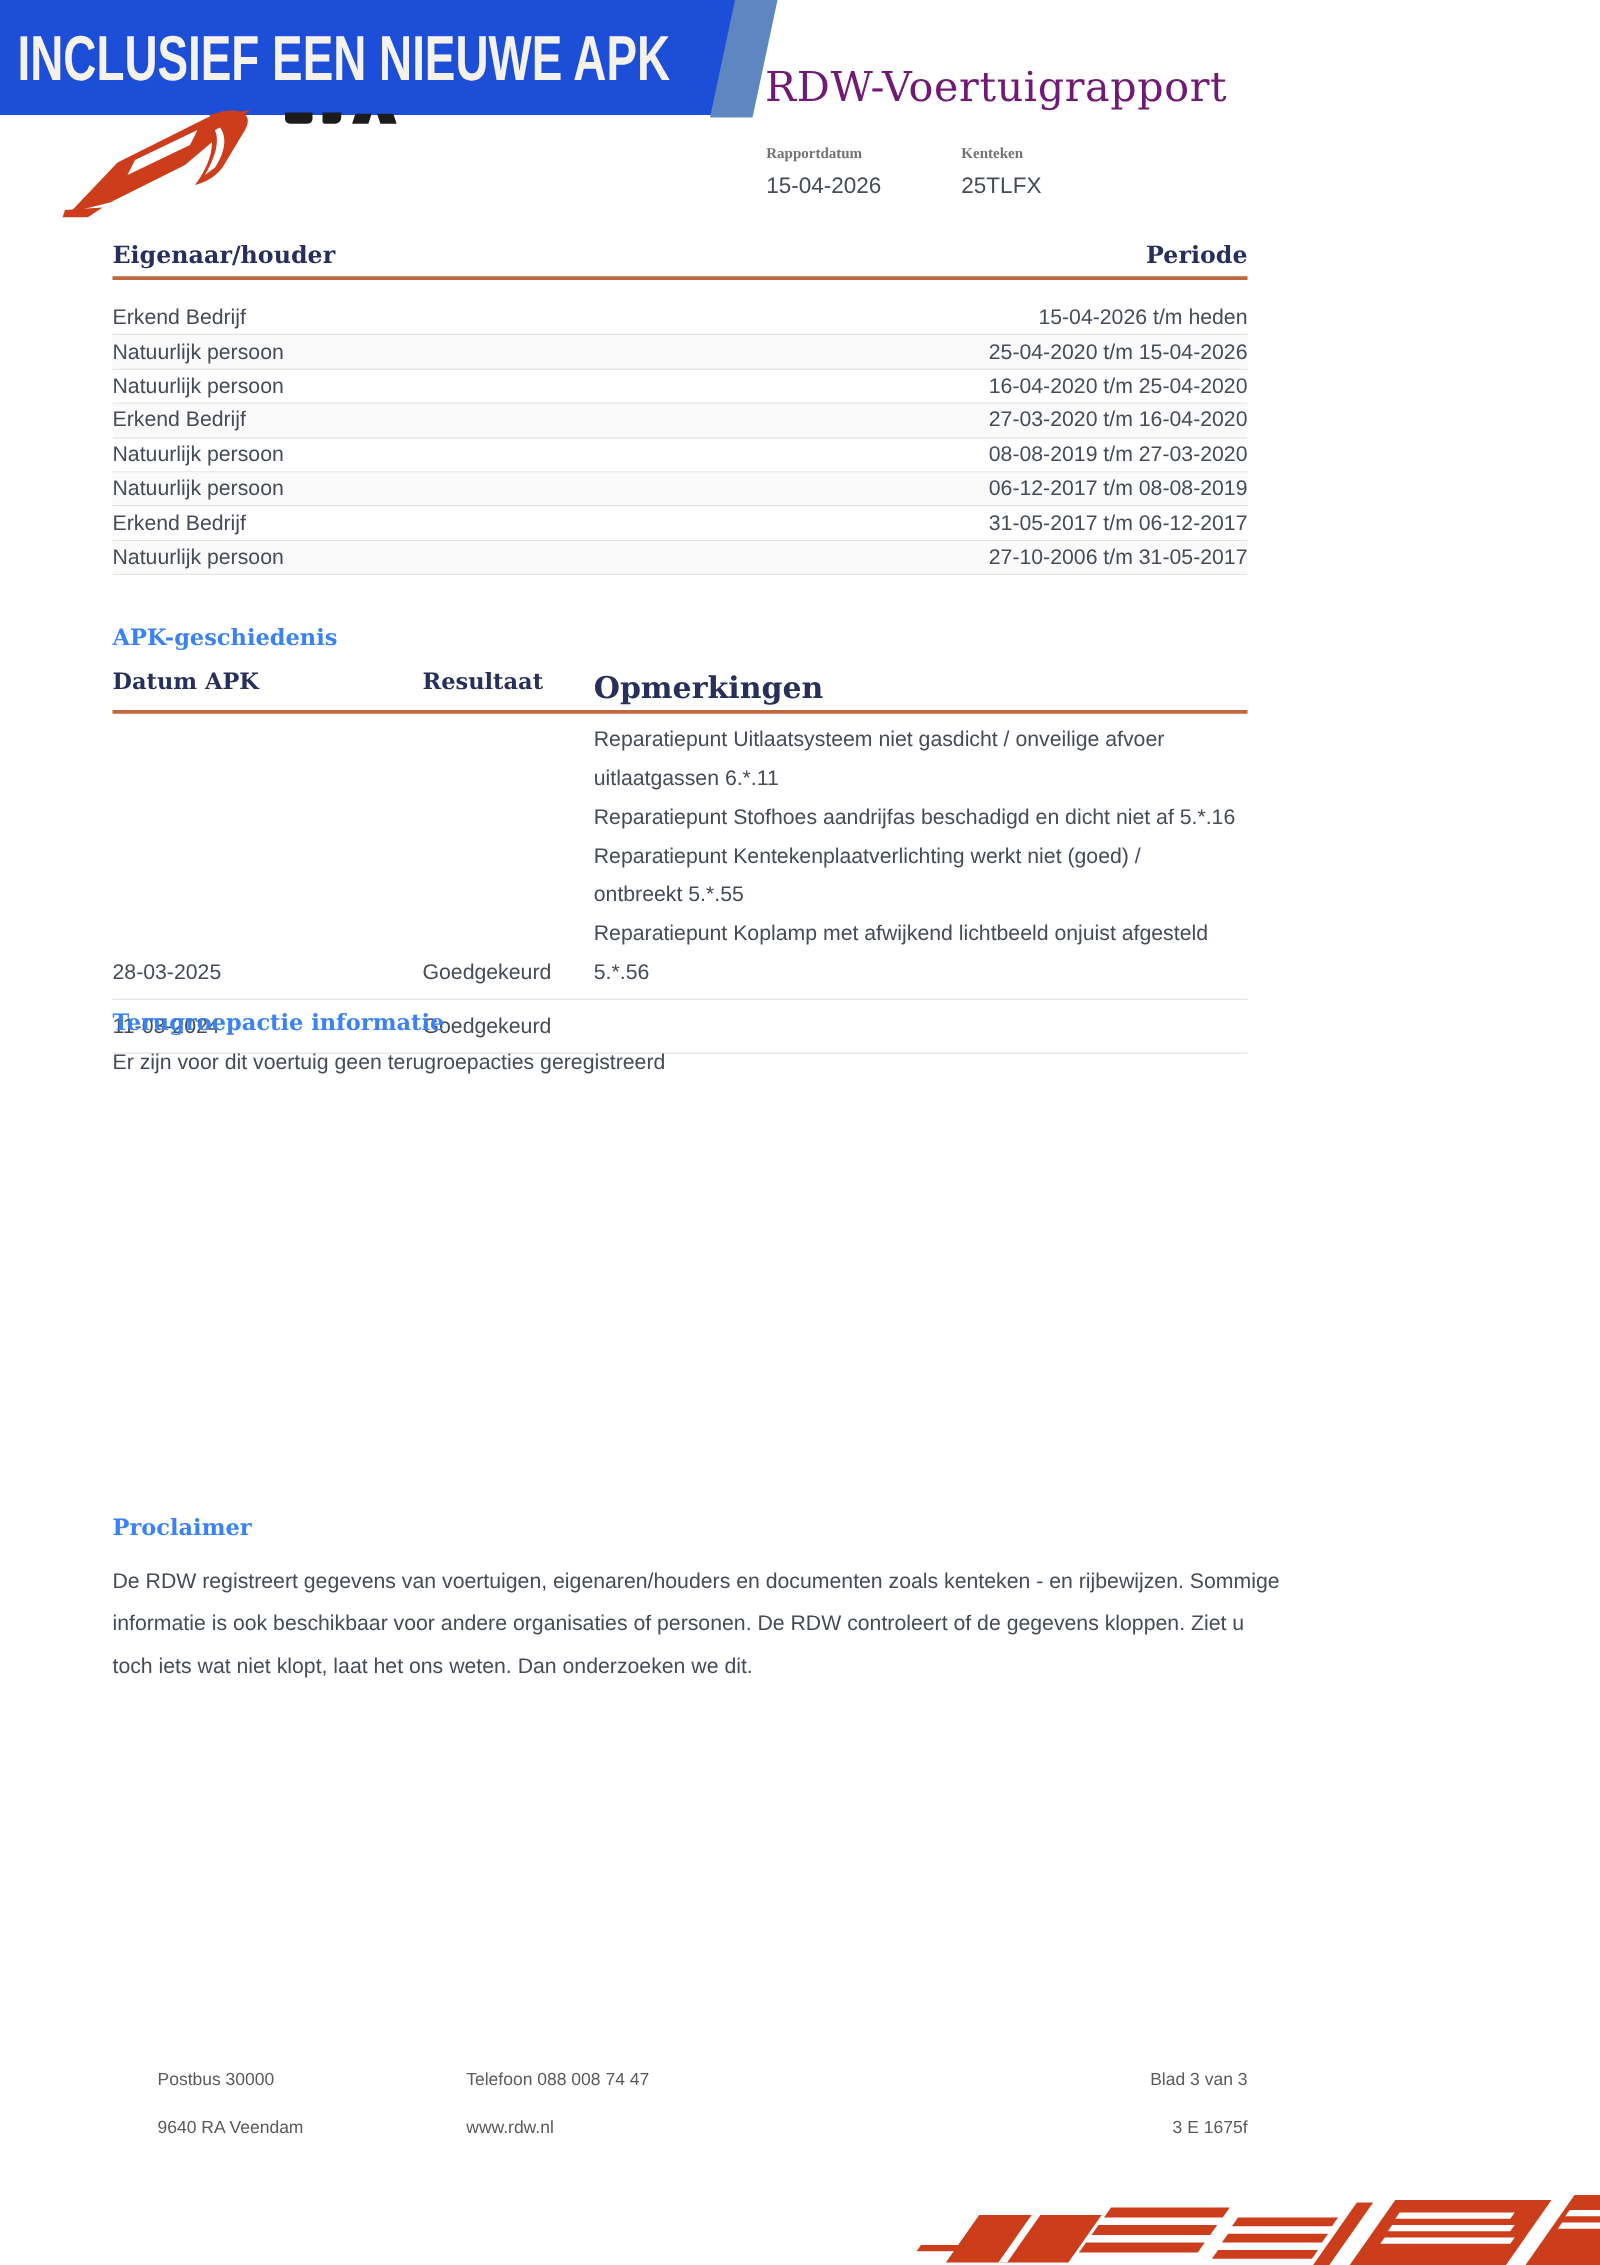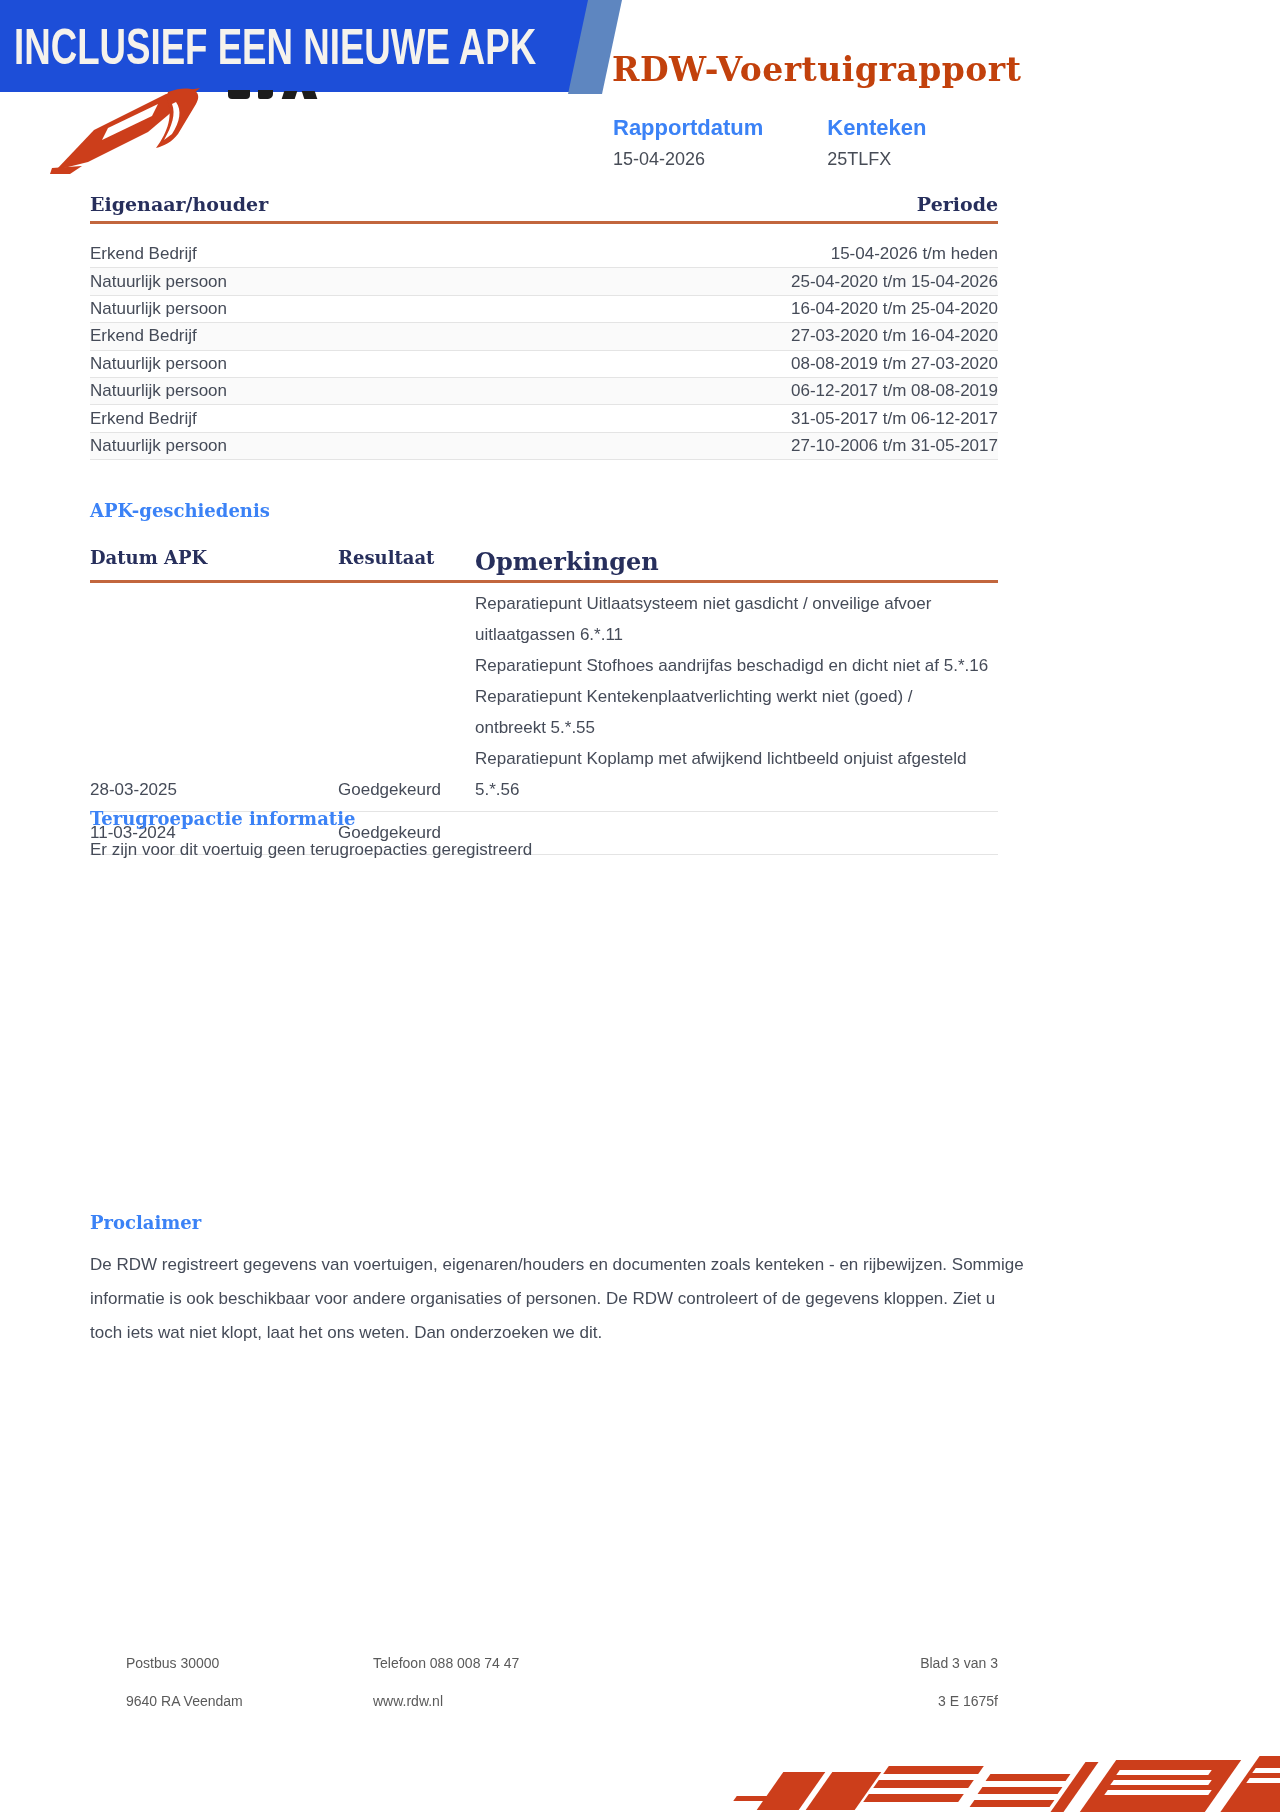--- a/index.html
+++ b/index.html
@@ -12,43 +12,43 @@
         font-family:"Liberation Sans",sans-serif;font-weight:700;font-size:47px;color:#f5f2ec;
         transform:scaleX(0.78) scaleY(1.08);transform-origin:left center;letter-spacing:0px;}
   .banner-flag{position:absolute;left:588px;top:0;width:34px;height:94px;background:#5e86c0;
         transform:skewX(-12deg);transform-origin:top left;}
 
   
   .logo{position:absolute;left:48px;top:82px;width:170px;height:92px;}
   .rdw-frag{position:absolute;background:#1c1c1c;}
 
   
-  .rep-title{position:absolute;left:612px;top:50px;font-family:"DejaVu Serif",serif;font-weight:700;
-        font-size:33px;color:#c2410c;letter-spacing:0.5px;}
+  .rep-title{position:absolute;left:612px;top:50px;font-family:"DejaVu Serif",serif;font-weight:400;
+        font-size:33px;color:#701a75;letter-spacing:0.5px;}
   .meta{position:absolute;left:613px;top:115px;display:flex;gap:64px;}
-  .meta .lbl{font-family:Liberation Sans, sans-serif;font-weight:700;font-size:22px;color:#3b82f6;}
+  .meta .lbl{font-family:Liberation Serif, serif;font-weight:700;font-size:12px;color:#737373;}
   .meta .val{margin-top:8px;font-size:18px;color:#474c56;}
 
   
   .content{position:absolute;left:90px;width:908px;}
   .sec-head-row{display:flex;justify-content:space-between;align-items:flex-end;}
   .slab{font-family:"DejaVu Serif",serif;font-weight:700;font-size:19px;color:#272f5c;}
   .orange-head{font-family:"DejaVu Serif",serif;font-weight:700;font-size:18px;color:#3b82f6;}
   .rule{height:3px;background:#c2663d;margin-top:6px;}
 
   
   .owner-section{top:193px;}
   .owner-body{margin-top:17px;}
   .o-row{display:flex;justify-content:space-between;align-items:center;height:26.4px;
         border-bottom:1px solid #e4e4e4;font-size:17px;color:#454b58;}
   .o-row:nth-child(even){background:#fafafa;}
 
   
   .apk-section{top:500px;}
-  .apk-cols{display:flex;margin-top:26px;}
+  .apk-cols{display:flex;margin-top:14px;}
   .apk-col-1{width:248px;flex:none;}
   .apk-col-2{width:137px;flex:none;}
   .apk-col-3{flex:1;}
   .apk-row{display:flex;border-bottom:1px solid #e4e4e4;padding:5px 0 6px 0;font-size:17px;color:#454b58;align-items:flex-end;}
   .apk-row .line{line-height:31px;}
   .apk-row .cell-top{line-height:31px;}
 
   
   .recall-section{top:808px;}
   .recall-text{margin-top:11px;font-size:17px;color:#454b58;}

